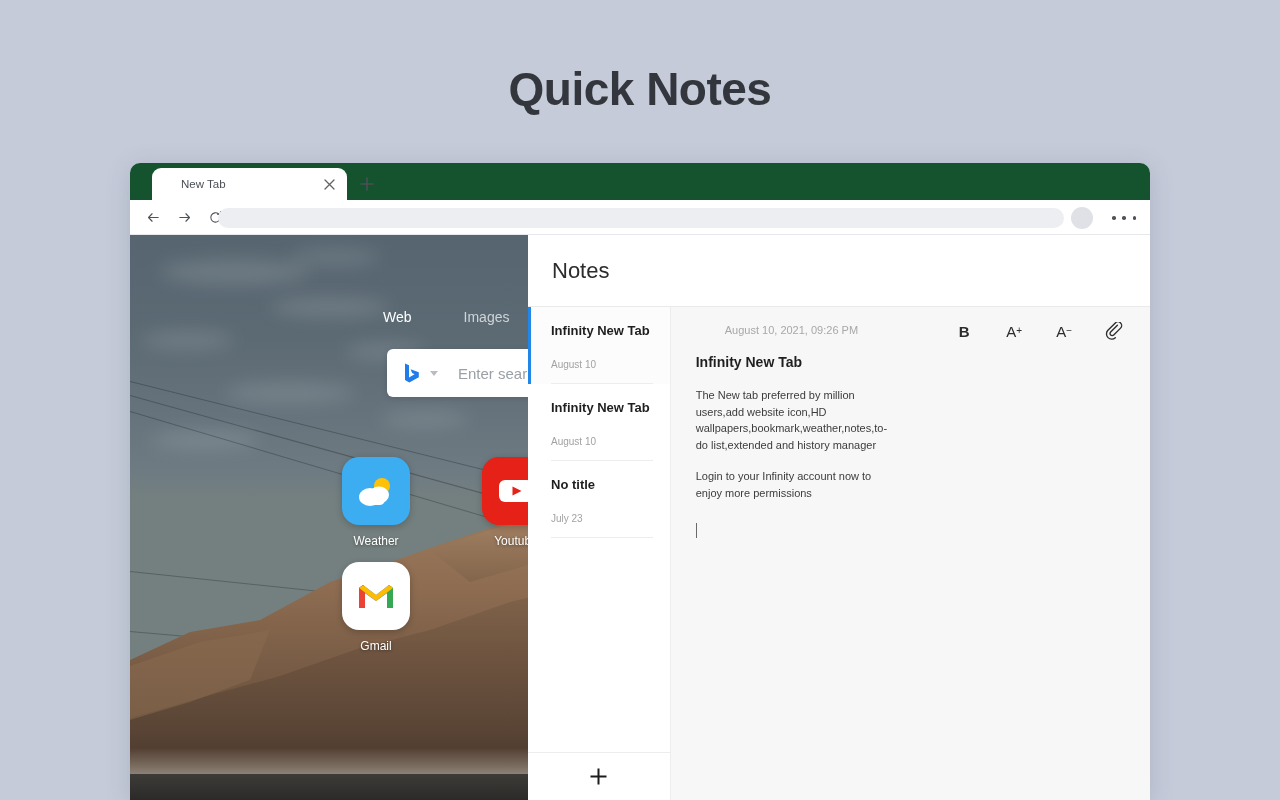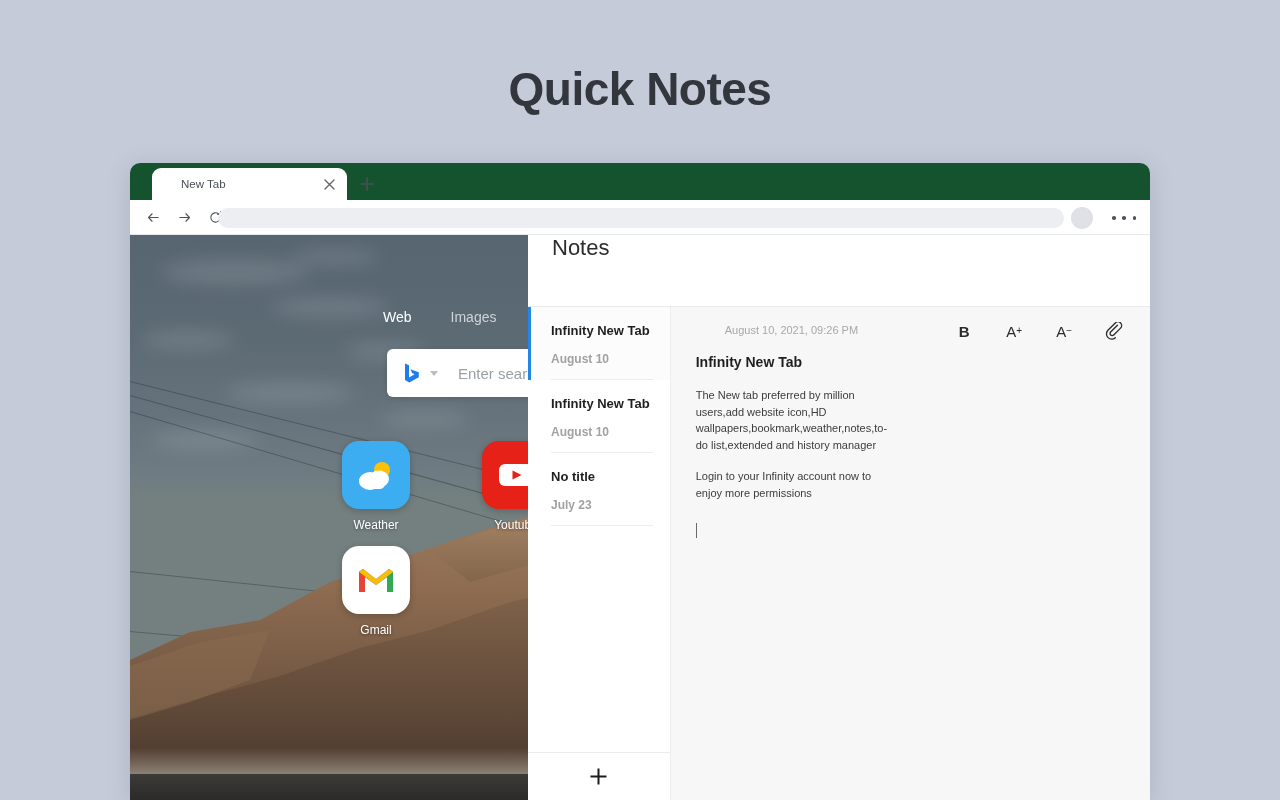--- a/index.html
+++ b/index.html
@@ -178,21 +178,21 @@
     width: 28px; height: 28px;
     display: flex; align-items: center; justify-content: center;
     color: #ffffff;
   }
 
   
   #search-tabs {
     position: absolute;
     left: 253px; top: 74px;
     display: flex;
-    gap: 27px;
+    gap: 40px;
     font-size: 14px;
   }
   #tab-web { color: #ffffff; }
   #tab-images { color: #cfd4d6; margin-left: 12px; }
   #search-box {
     position: absolute;
     left: 257px; top: 114px;
     width: 290px; height: 48px;
     background: #ffffff;
     border-radius: 6px;
@@ -218,21 +218,21 @@
     font-size: 15px;
     color: #9aa0a6;
     background: transparent;
     width: 160px;
   }
   #search-input::placeholder { color: #9aa0a6; }
 
   
   #app-grid {
     position: absolute;
-    left: 188px; top: 206px;
+    left: 188px; top: 222px;
     width: 240px;
     display: grid;
     grid-template-columns: 116px 116px;
     gap: 0 24px;
   }
   .app-cell {
     width: 116px;
     display: flex; flex-direction: column; align-items: center;
     margin-bottom: 14px;
   }
@@ -270,21 +270,21 @@
   #notes-panel {
     position: absolute;
     right: 0; top: 0;
     width: 622px; height: 565px;
     background: #ffffff;
     display: flex;
     flex-direction: column;
   }
   #notes-header {
     height: 72px;
-    display: flex; 
+    display: flex; align-items: center;
     padding-left: 24px;
     background: #ffffff;
     border-bottom: 1px solid #eaeaea;
   }
   #notes-title {
     font-size: 22px;
     color: #2c2c2c;
   }
   #notes-body {
     flex: 1;
@@ -324,24 +324,23 @@
   }
   .note-item-title {
     font-size: 13px;
     font-weight: bold;
     color: #1f1f1f;
     white-space: nowrap;
     overflow: hidden;
     text-overflow: ellipsis;
   }
   .note-item-date {
-    margin-top: 14px;
-    font-size: 12px;
+    margin-top: 21px;
+    font-size: 10px;
     color: #a2a2a2;
-    font-weight: bold;
   }
   #add-note-bar {
     height: 48px;
     border-top: 1px solid #ededed;
     display: flex; align-items: center; justify-content: center;
   }
   #add-note-btn {
     width: 26px; height: 26px;
     display: flex; align-items: center; justify-content: center;
     color: #1c1c1c;

